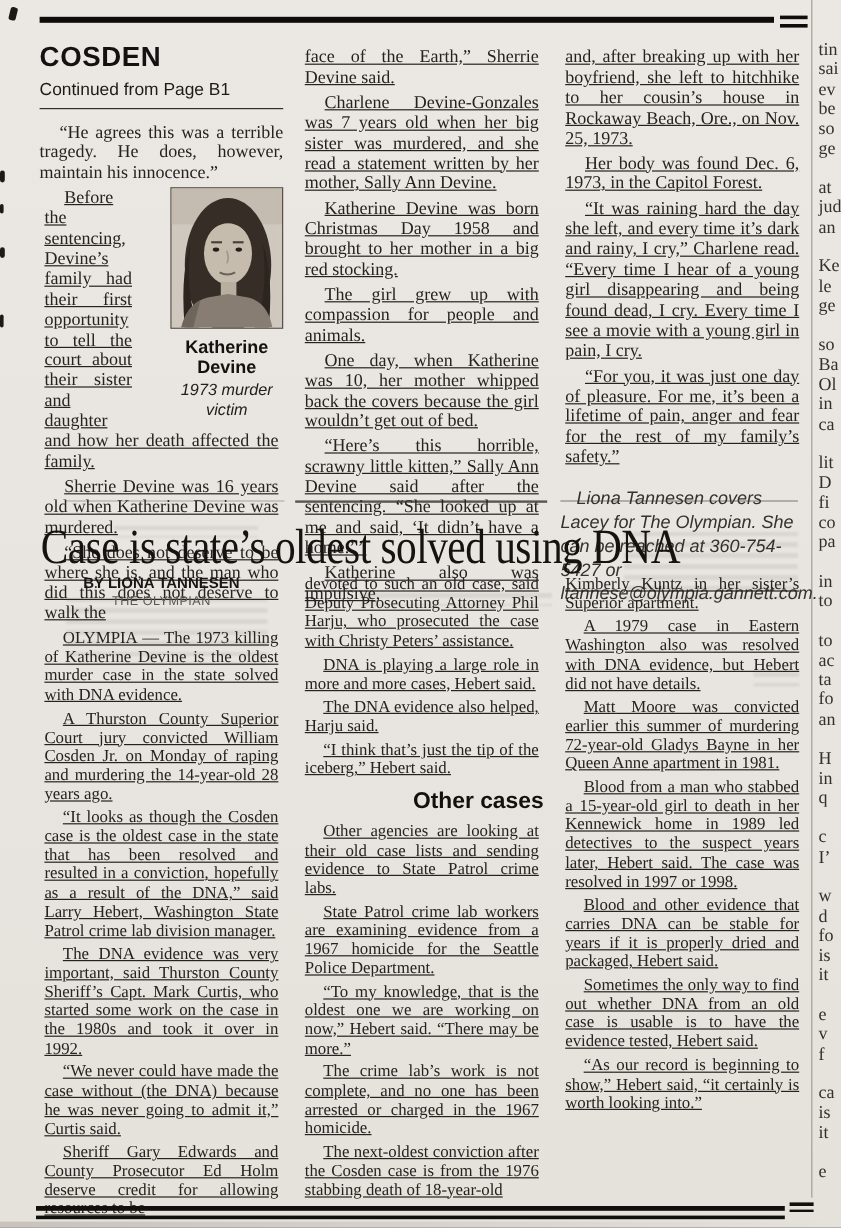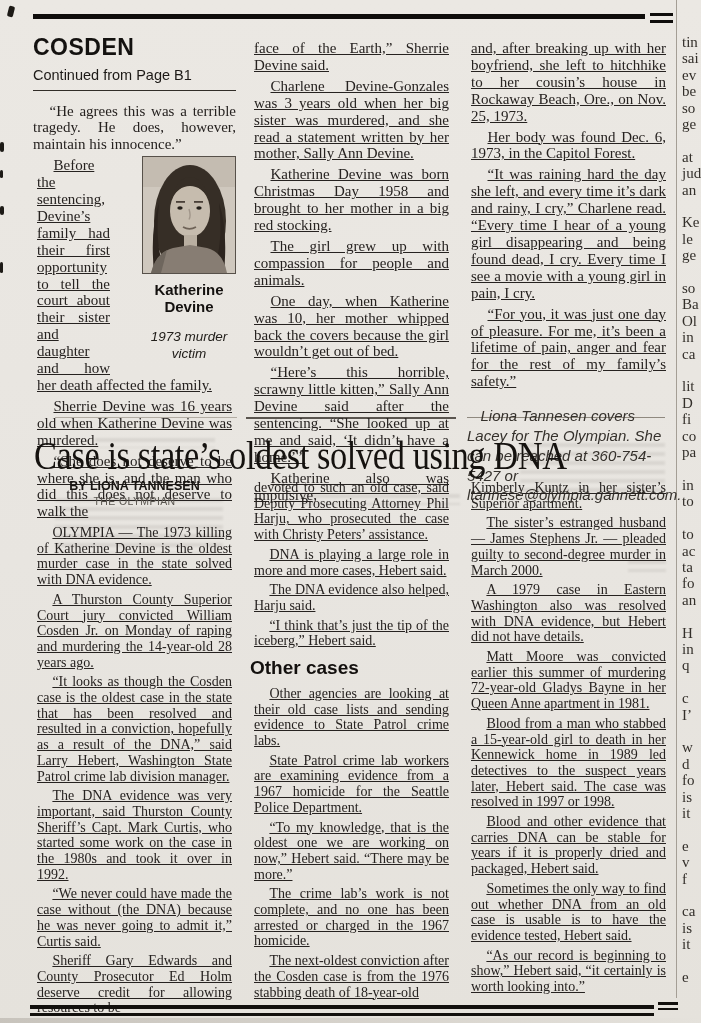--- a/index.html
+++ b/index.html
@@ -45,33 +45,33 @@
   .paras.cont p:first-child{text-indent:0;}
   .slug{margin:0 0 9px;font:700 23px/1 "Liberation Sans",sans-serif;letter-spacing:.5px;color:#141210;}
   .continued{font:400 14.5px/1 "Liberation Sans",sans-serif;color:#1d1a17;
     padding-bottom:7px;border-bottom:1.5px solid #312d28;margin-bottom:12px;}
   .lead-p{margin:0;text-indent:1.1em;font-family:Liberation Serif, serif;}
   
   .photo-fig{float:right;width:94px;margin:3px 0 3px 8px;}
   .photo{width:92px;height:116px;border:1px solid #57514a;background:#cfc8be;}
   .photo svg{display:block;}
   .cap-name{font:700 15px/1.15 "Liberation Sans",sans-serif;text-align:center;margin-top:7px;color:#14110f;}
-  .cap-desc{font:italic 400 13.5px/1.25 "Liberation Sans",sans-serif;text-align:center;margin-top:13px;color:#23201c;}
+  .cap-desc{font:italic 400 13.5px/1.25 "Liberation Sans",sans-serif;text-align:center;margin-top:1px;color:#23201c;}
   .credit{margin-top:16px;font:italic 400 15px/1.32 "Liberation Sans",sans-serif;
     color:#35312c;text-indent:.9em;text-align:left;}
   
   .headline{position:absolute;left:34px;top:433px;margin:0;font:400 41px/1.1 "Liberation Serif",serif;
     color:#15120f;white-space:nowrap;}
   .headline span{display:inline-block;transform:scaleX(.84);transform-origin:0 0;letter-spacing:-.5px;}
   .bottom-cols{position:absolute;left:33px;top:476px;width:637px;display:flex;gap:14px;}
   .bottom-cols .col{flex:0 0 203px;width:203px;font-size:14px;line-height:15.7px;text-align:justify;}
   .byline-block{text-align:center;margin:2px 0 15px;}
   .byline{font:700 12.5px/1.3 "Liberation Sans",sans-serif;color:#181512;}
   .byline-org{font:400 10.5px/1.5 "Liberation Sans",sans-serif;color:#5a5650;letter-spacing:.4px;}
-  .subhead{margin:9px 0 7px;text-align:left;font:700 19px/1.1 "Liberation Sans",sans-serif;color:#13100e;}
+  .subhead{margin:9px 0 7px;text-align:right;font:700 19px/1.1 "Liberation Sans",sans-serif;color:#13100e;}
   
   .edge-col{position:absolute;left:682px;top:34px;width:26px;font-size:15px;line-height:16.4px;
     color:#332f2a;text-align:left;}
   .edge-col .frag{min-height:16.4px;white-space:nowrap;}
 </style>
 </head>
 <body>
 
 <div class="page">
 
@@ -189,21 +189,21 @@
       <div class="paras">
           <p>Before the sentencing, Devine’s family had their first opportunity to tell the court about their sister and daughter and how her death affected the family.</p>
           <p>Sherrie Devine was 16 years old when Katherine Devine was murdered.</p>
           <p>“She does not deserve to be where she is, and the man who did this does not deserve to walk the</p>
         </div>
     </div>
 
     <div class="col">
       <div class="paras cont">
           <p>face of the Earth,” Sherrie Devine said.</p>
-          <p>Charlene Devine-Gonzales was 3 years old when her big sister was murdered, and she read a statement written by her mother, Sally Ann Devine.</p>
+          <p>Charlene Devine-Gonzales was 7 years old when her big sister was murdered, and she read a statement written by her mother, Sally Ann Devine.</p>
           <p>Katherine Devine was born Christmas Day 1958 and brought to her mother in a big red stocking.</p>
           <p>The girl grew up with compassion for people and animals.</p>
           <p>One day, when Katherine was 10, her mother whipped back the covers because the girl wouldn’t get out of bed.</p>
           <p>“Here’s this horrible, scrawny little kitten,” Sally Ann Devine said after the sentencing. “She looked up at me and said, ‘It didn’t have a home.’ ”</p>
           <p>Katherine also was impulsive,</p>
         </div>
     </div>
 
     <div class="col">
       <div class="paras cont">
@@ -249,21 +249,20 @@
           <p>State Patrol crime lab workers are examining evidence from a 1967 homicide for the Seattle Police Department.</p>
           <p>“To my knowledge, that is the oldest one we are working on now,” Hebert said. “There may be more.”</p>
           <p>The crime lab’s work is not complete, and no one has been arrested or charged in the 1967 homicide.</p>
           <p>The next-oldest conviction after the Cosden case is from the 1976 stabbing death of 18-year-old</p>
         </div>
     </div>
 
     <div class="col">
       <div class="paras cont">
           <p>Kimberly Kuntz in her sister’s Superior apartment.</p>
-          <p>The sister’s estranged husband — James Stephens Jr. — pleaded guilty to second-degree murder in March 2000.</p>
           <p>A 1979 case in Eastern Washington also was resolved with DNA evidence, but Hebert did not have details.</p>
           <p>Matt Moore was convicted earlier this summer of murdering 72-year-old Gladys Bayne in her Queen Anne apartment in 1981.</p>
           <p>Blood from a man who stabbed a 15-year-old girl to death in her Kennewick home in 1989 led detectives to the suspect years later, Hebert said. The case was resolved in 1997 or 1998.</p>
           <p>Blood and other evidence that carries DNA can be stable for years if it is properly dried and packaged, Hebert said.</p>
           <p>Sometimes the only way to find out whether DNA from an old case is usable is to have the evidence tested, Hebert said.</p>
           <p>“As our record is beginning to show,” Hebert said, “it certainly is worth looking into.”</p>
         </div>
     </div>
   </section>
 

